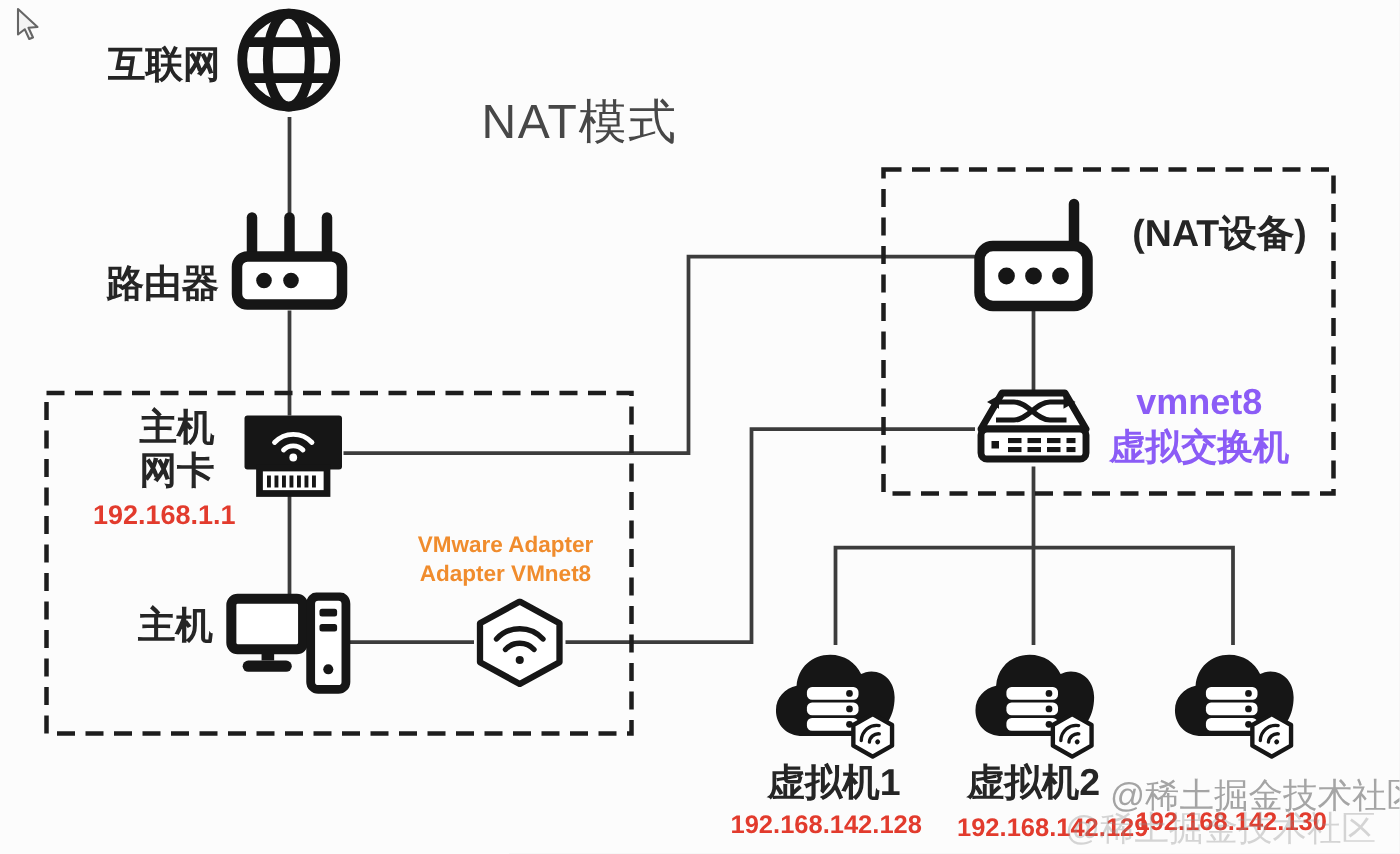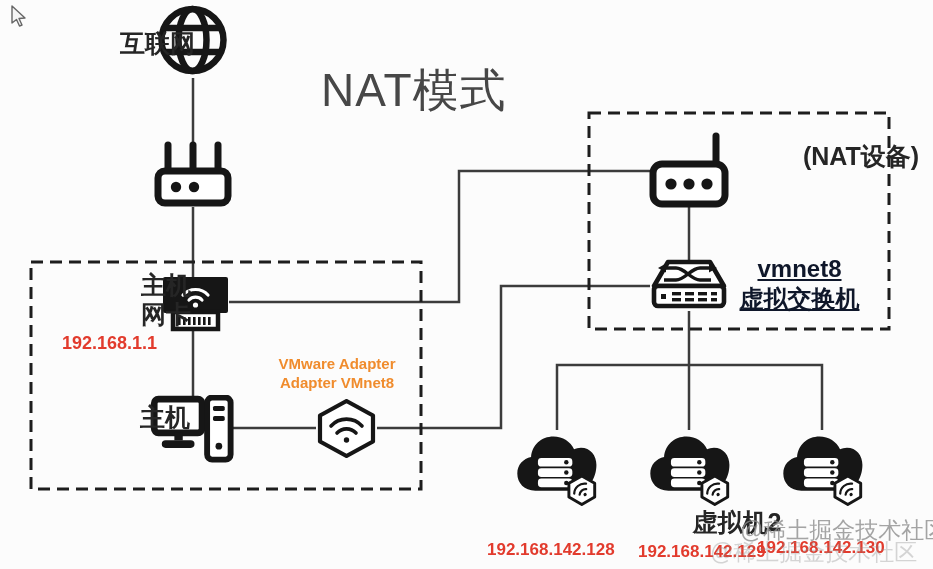--- a/index.html
+++ b/index.html
@@ -9,39 +9,39 @@
   }
   #canvas{
     position:relative;
     width:933px;height:569px;
     background:#fcfcfc;
     overflow:hidden;
   }
   .abs{position:absolute;}
   .label{
     color:#252525;font-weight:bold;font-size:25px;line-height:29px;
-    white-space:nowrap;z-index:3;margin-left:48px;
+    white-space:nowrap;z-index:3;
   }
   .label.center{text-align:center;white-space:normal;}
   .title{
-    color:#474747;font-size:46px;font-weight:normal;letter-spacing:1px;
+    color:#474747;font-size:32px;font-weight:normal;letter-spacing:1px;
     z-index:3;white-space:nowrap;
   }
   .ip{
     color:#e23b2d;font-weight:bold;font-size:18px;z-index:3;
     text-align:left;white-space:nowrap;
   }
   .ip.small{font-size:17px;}
   .orange{
     color:#f08c2d;font-weight:bold;font-size:15px;line-height:19px;
     text-align:center;z-index:3;
   }
   .blue{
-    color:#0f172a;font-weight:bold;font-size:24px;line-height:30px;
-    text-align:center;z-index:3;white-space:nowrap;text-decoration:underline;
+    color:#8b5cf6;font-weight:bold;font-size:24px;line-height:30px;
+    text-align:center;z-index:3;white-space:nowrap;
   }
   .watermark{
     color:#8c8c8c;font-size:23px;font-weight:500;z-index:4;
     opacity:.78;white-space:nowrap;
   }
   .watermark.echo{opacity:.35;}
   svg{display:block;}
   .icon{z-index:2;}
   #wires{left:0;top:0;z-index:1;}
 </style>
@@ -77,20 +77,21 @@
   <div class="abs label" style="left:72px;top:29px">互联网</div>
   <svg class="abs icon" style="left:156px;top:2px" width="73" height="76" viewBox="0 0 73 76">
     <g fill="none" stroke="#161616" stroke-width="6.5">
       <circle cx="36.5" cy="38" r="31"></circle>
       <ellipse cx="36.5" cy="38" rx="14" ry="31"></ellipse>
       <line x1="8" y1="26" x2="65" y2="26"></line>
       <line x1="8" y1="50" x2="65" y2="50"></line>
     </g>
   </svg>
 
+  <div class="abs label" style="left:71px;top:175px">路由器</div>
   <svg class="abs icon" style="left:153px;top:138px" width="80" height="70" viewBox="0 0 80 70">
     <g stroke="#161616" stroke-width="7" stroke-linecap="round" fill="none">
       <line x1="15" y1="7" x2="15" y2="34"></line>
       <line x1="40" y1="7" x2="40" y2="34"></line>
       <line x1="65" y1="7" x2="65" y2="34"></line>
       <rect x="5" y="33" width="70" height="32" rx="7" fill="#fff"></rect>
     </g>
     <circle cx="23" cy="49" r="5.2" fill="#161616"></circle>
     <circle cx="41" cy="49" r="5.2" fill="#161616"></circle>
   </svg>
@@ -244,20 +245,21 @@
       <g transform="rotate(-40 18 18)">
         <g fill="none" stroke="#161616" stroke-width="2.6" stroke-linecap="round">
           <path d="M9,15 A12,12 0 0 1 27,15"></path>
           <path d="M13,20 A7,7 0 0 1 23,20"></path>
         </g>
         <circle cx="18" cy="24" r="1.9" fill="#161616"></circle>
       </g>
     </g>
   </svg>
 
+  <div class="abs label center" style="left:496px;top:508px;width:120px">虚拟机1</div>
   <div class="abs label center" style="left:629px;top:508px;width:120px">虚拟机2</div>
 
   <div class="abs ip small" style="left:487px;top:540px;width:140px">192.168.142.128</div>
   <div class="abs ip small" style="left:638px;top:542px;width:140px">192.168.142.129</div>
   <div class="abs ip small" style="left:757px;top:538px;width:175px">192.168.142.130</div>
 
   <div class="abs watermark" style="left:740px;top:515px">@稀土掘金技术社区</div>
   <div class="abs watermark echo" style="left:710px;top:537px">@稀土掘金技术社区</div>
 
 </div>

